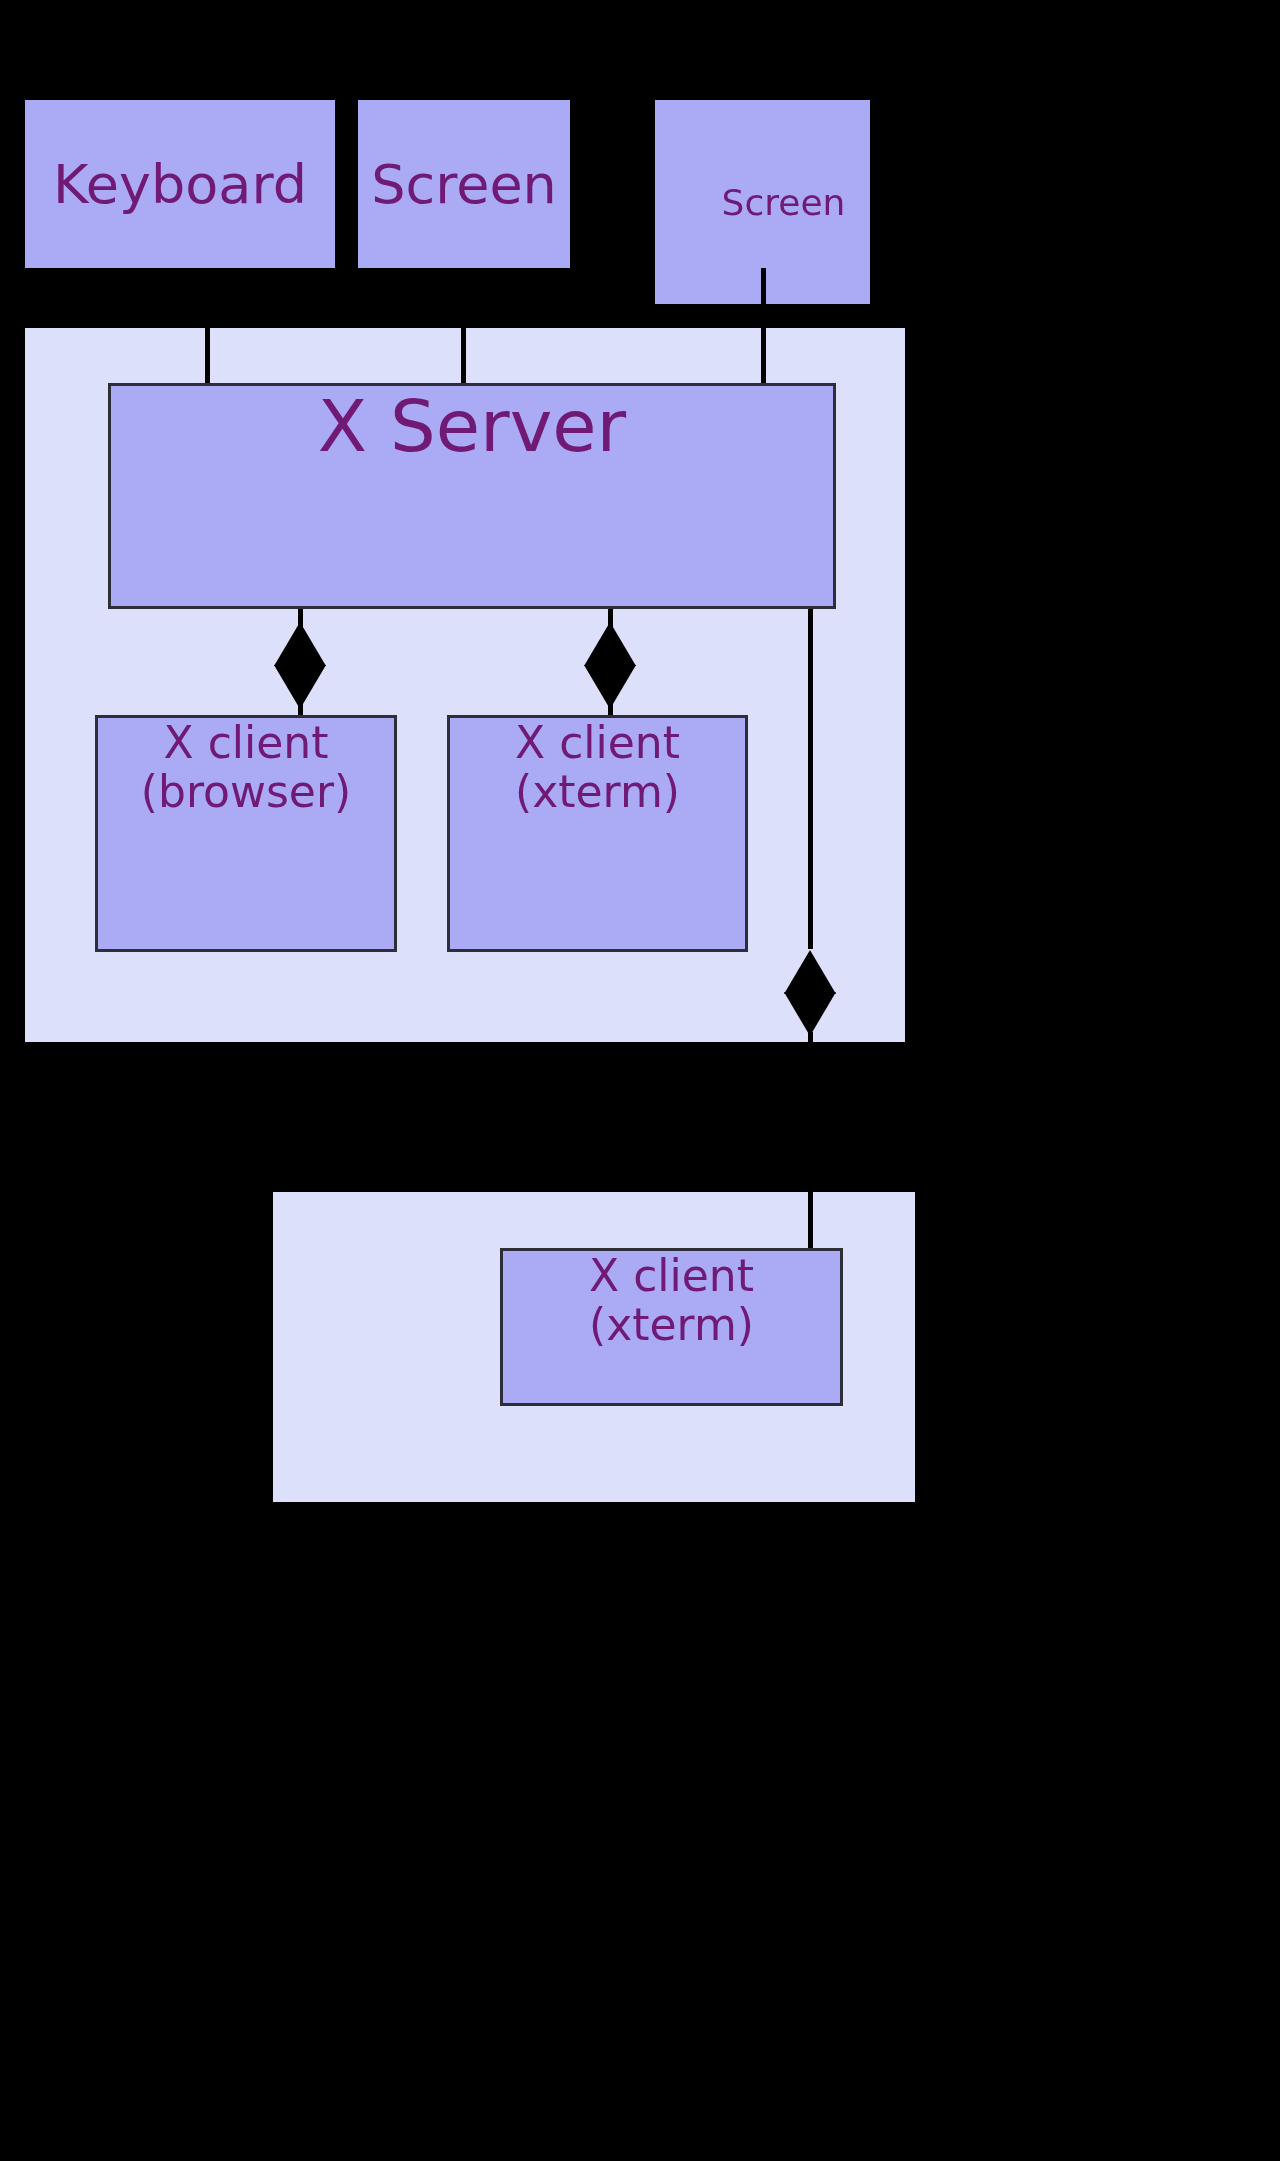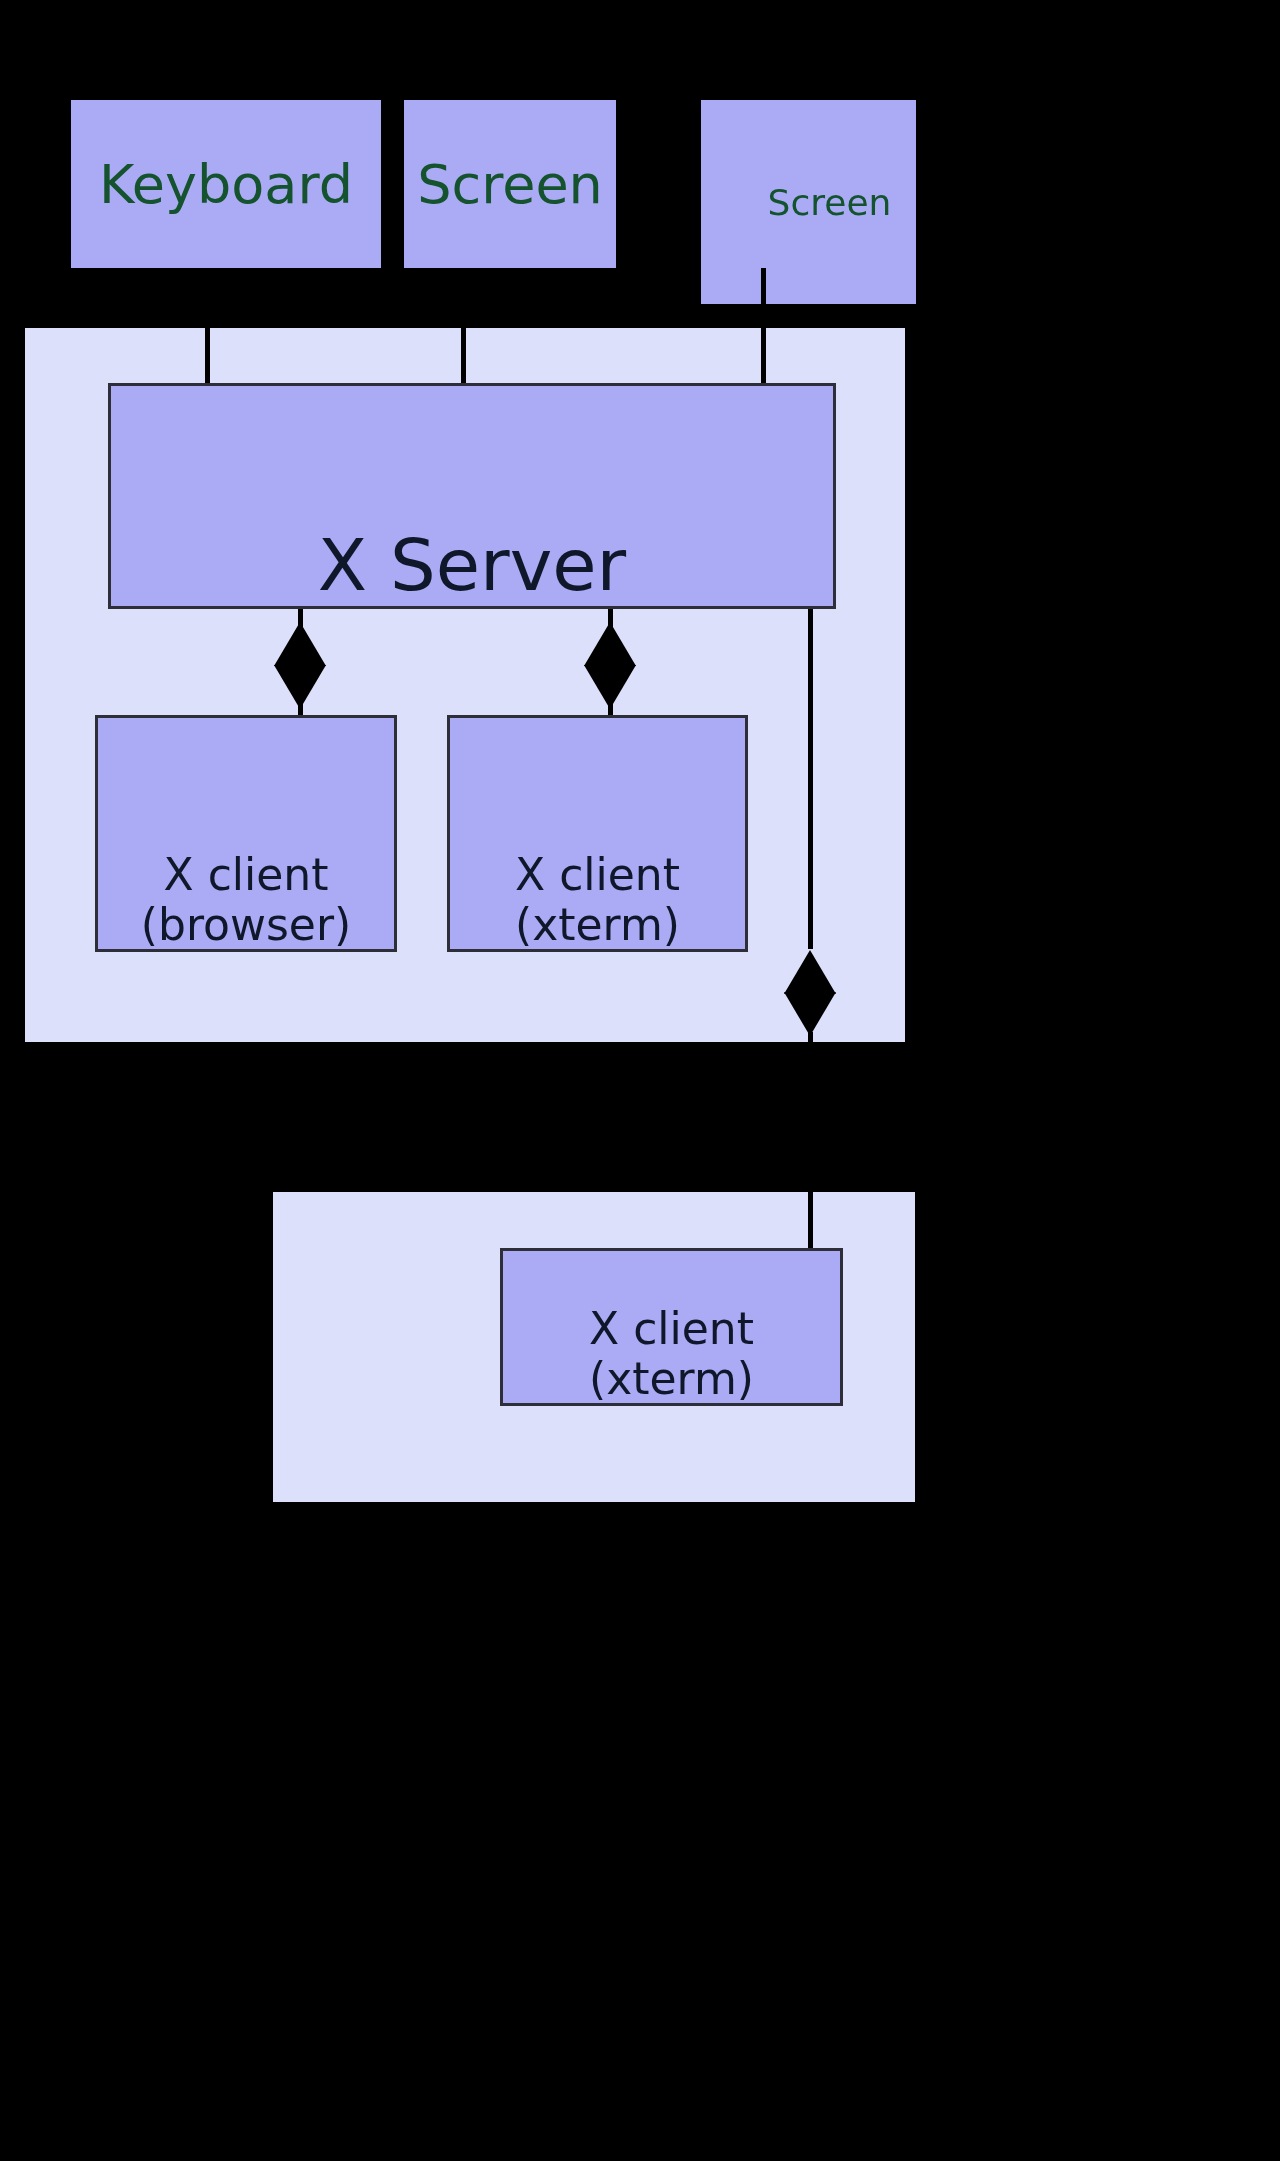--- a/index.html
+++ b/index.html
@@ -1,23 +1,23 @@
 <!DOCTYPE html>
 <html><head>
 <meta charset="utf-8">
 <style>
   html,body{margin:0;padding:0;background:#000;}
   body{width:1280px;height:2161px;position:relative;overflow:hidden;
        font-family:"DejaVu Sans","Liberation Sans",sans-serif;}
   #stage{position:absolute;left:0;top:0;width:1280px;height:2161px;background:#000;}
   .box{position:absolute;box-sizing:border-box;background:#aaaaf5;
-       border:3px solid #2e2e38;display:flex;align-items:flex-end;justify-content:center;
-       text-align:center;color:#0f172a;line-height:1.12;}
+       border:3px solid #2e2e38;display:flex;align-items:flex-start;justify-content:center;
+       text-align:center;color:#701a75;line-height:1.12;}
   .plain{position:absolute;box-sizing:border-box;background:#aaaaf5;border:0;
-         display:flex;align-items:center;justify-content:center;text-align:center;color:#14532d;margin-left:46px;}
+         display:flex;align-items:center;justify-content:center;text-align:center;color:#701a75;}
   .container{position:absolute;box-sizing:border-box;background:#dde0fa;border:0;}
   .vline{position:absolute;background:#000;width:5px;}
   .arrowup{position:absolute;width:0;height:0;
            border-left:26px solid transparent;border-right:26px solid transparent;
            border-bottom:44px solid #000;}
   .arrowdown{position:absolute;width:0;height:0;
            border-left:26px solid transparent;border-right:26px solid transparent;
            border-top:44px solid #000;}
   .lbl{white-space:pre-line;}
 </style>

